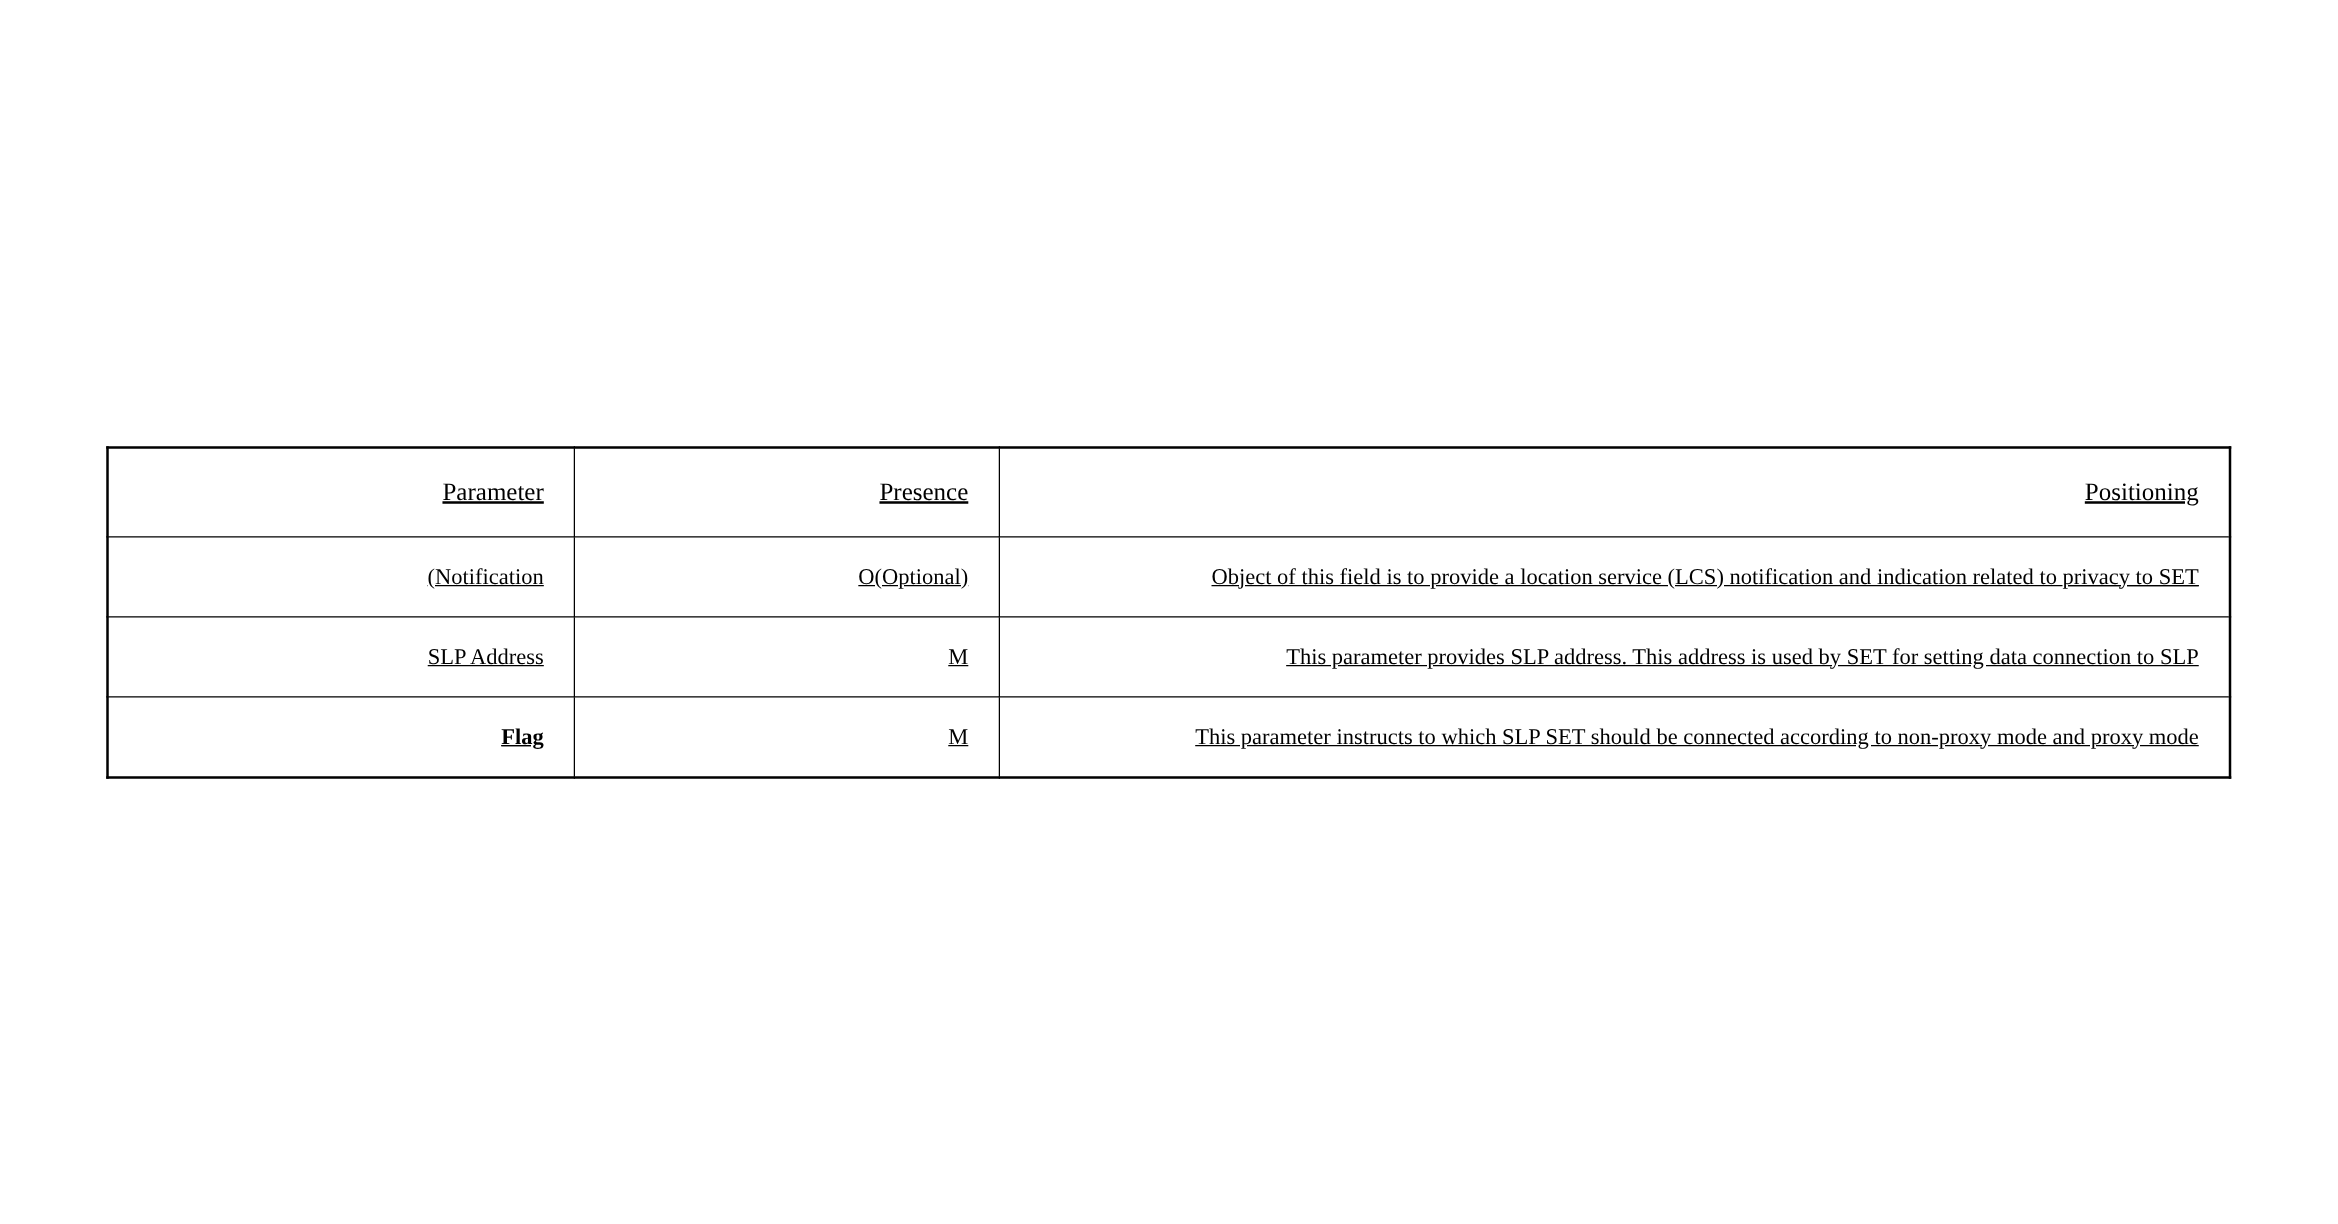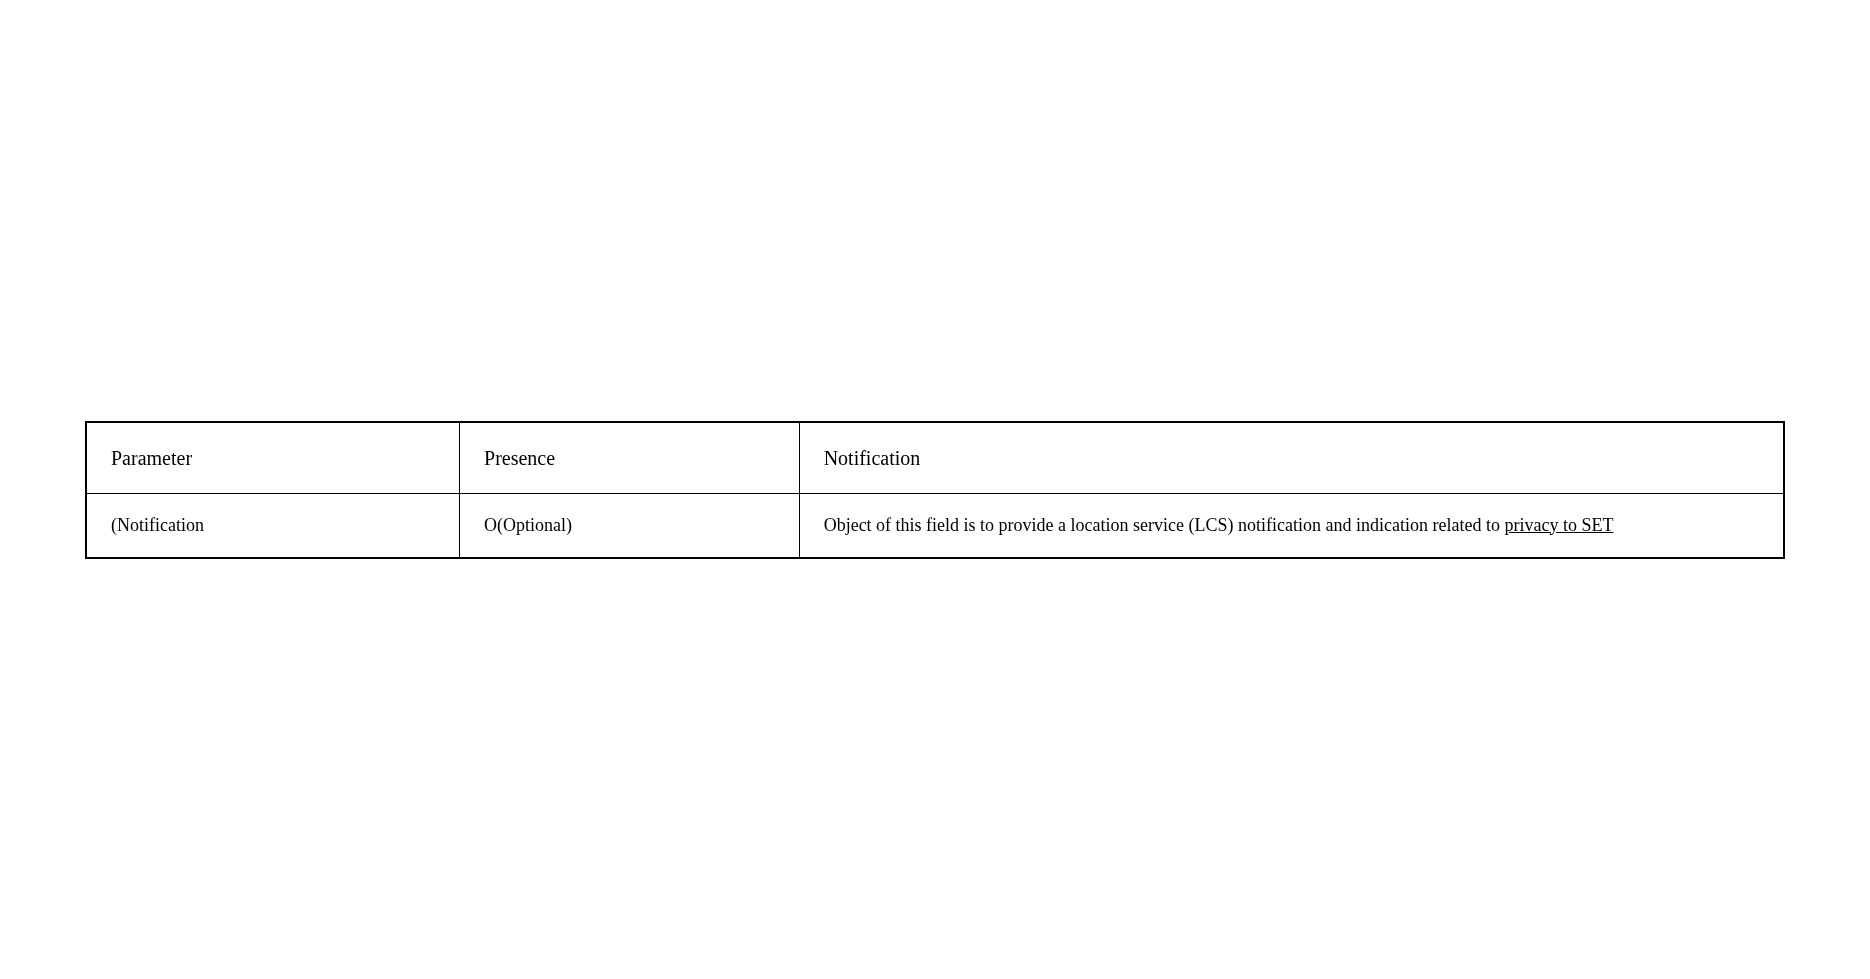--- a/index.html
+++ b/index.html
@@ -25,23 +25,24 @@
 
     table {
       width: 100%;
       border-collapse: collapse;
       border: 2px solid #000000;
     }
 
     th, td {
       border: 1.5px solid #000000;
       padding: 18px 24px;
-      text-align: left;
+      text-align: right;
       vertical-align: middle;
       line-height: 1.5;
+      text-decoration: underline;
     }
 
     thead th {
       font-weight: normal;
       font-size: 20px;
       padding: 20px 24px;
     }
 
     tbody td {
       font-size: 18px;
@@ -71,26 +72,38 @@
   </style>
 </head>
 <body>
 
 <div class="table-container">
   <table>
     <thead>
       <tr>
         <th class="col-parameter">Parameter</th>
         <th class="col-presence">Presence</th>
-        <th class="col-description">Notification</th>
+        <th class="col-description">Positioning</th>
       </tr>
     </thead>
     <tbody>
       <tr>
         <td class="col-parameter">(Notification</td>
         <td class="col-presence">O(Optional)</td>
         <td class="col-description">
           Object of this field is to provide a location service (LCS) notification and indication related to <span class="underline-text">privacy to SET</span>
         </td>
       </tr>
+      <tr>
+        <td class="col-parameter">SLP Address</td>
+        <td class="col-presence">M</td>
+        <td class="col-description">This parameter provides SLP address. This address is used by SET for setting data connection to SLP</td>
+      </tr>
+      <tr>
+        <td class="col-parameter">
+          <span class="flag-underline">Flag</span>
+        </td>
+        <td class="col-presence">M</td>
+        <td class="col-description">This parameter instructs to which SLP SET should be connected according to non-proxy mode and proxy mode</td>
+      </tr>
     </tbody>
   </table>
 </div>
 
 </body></html>

